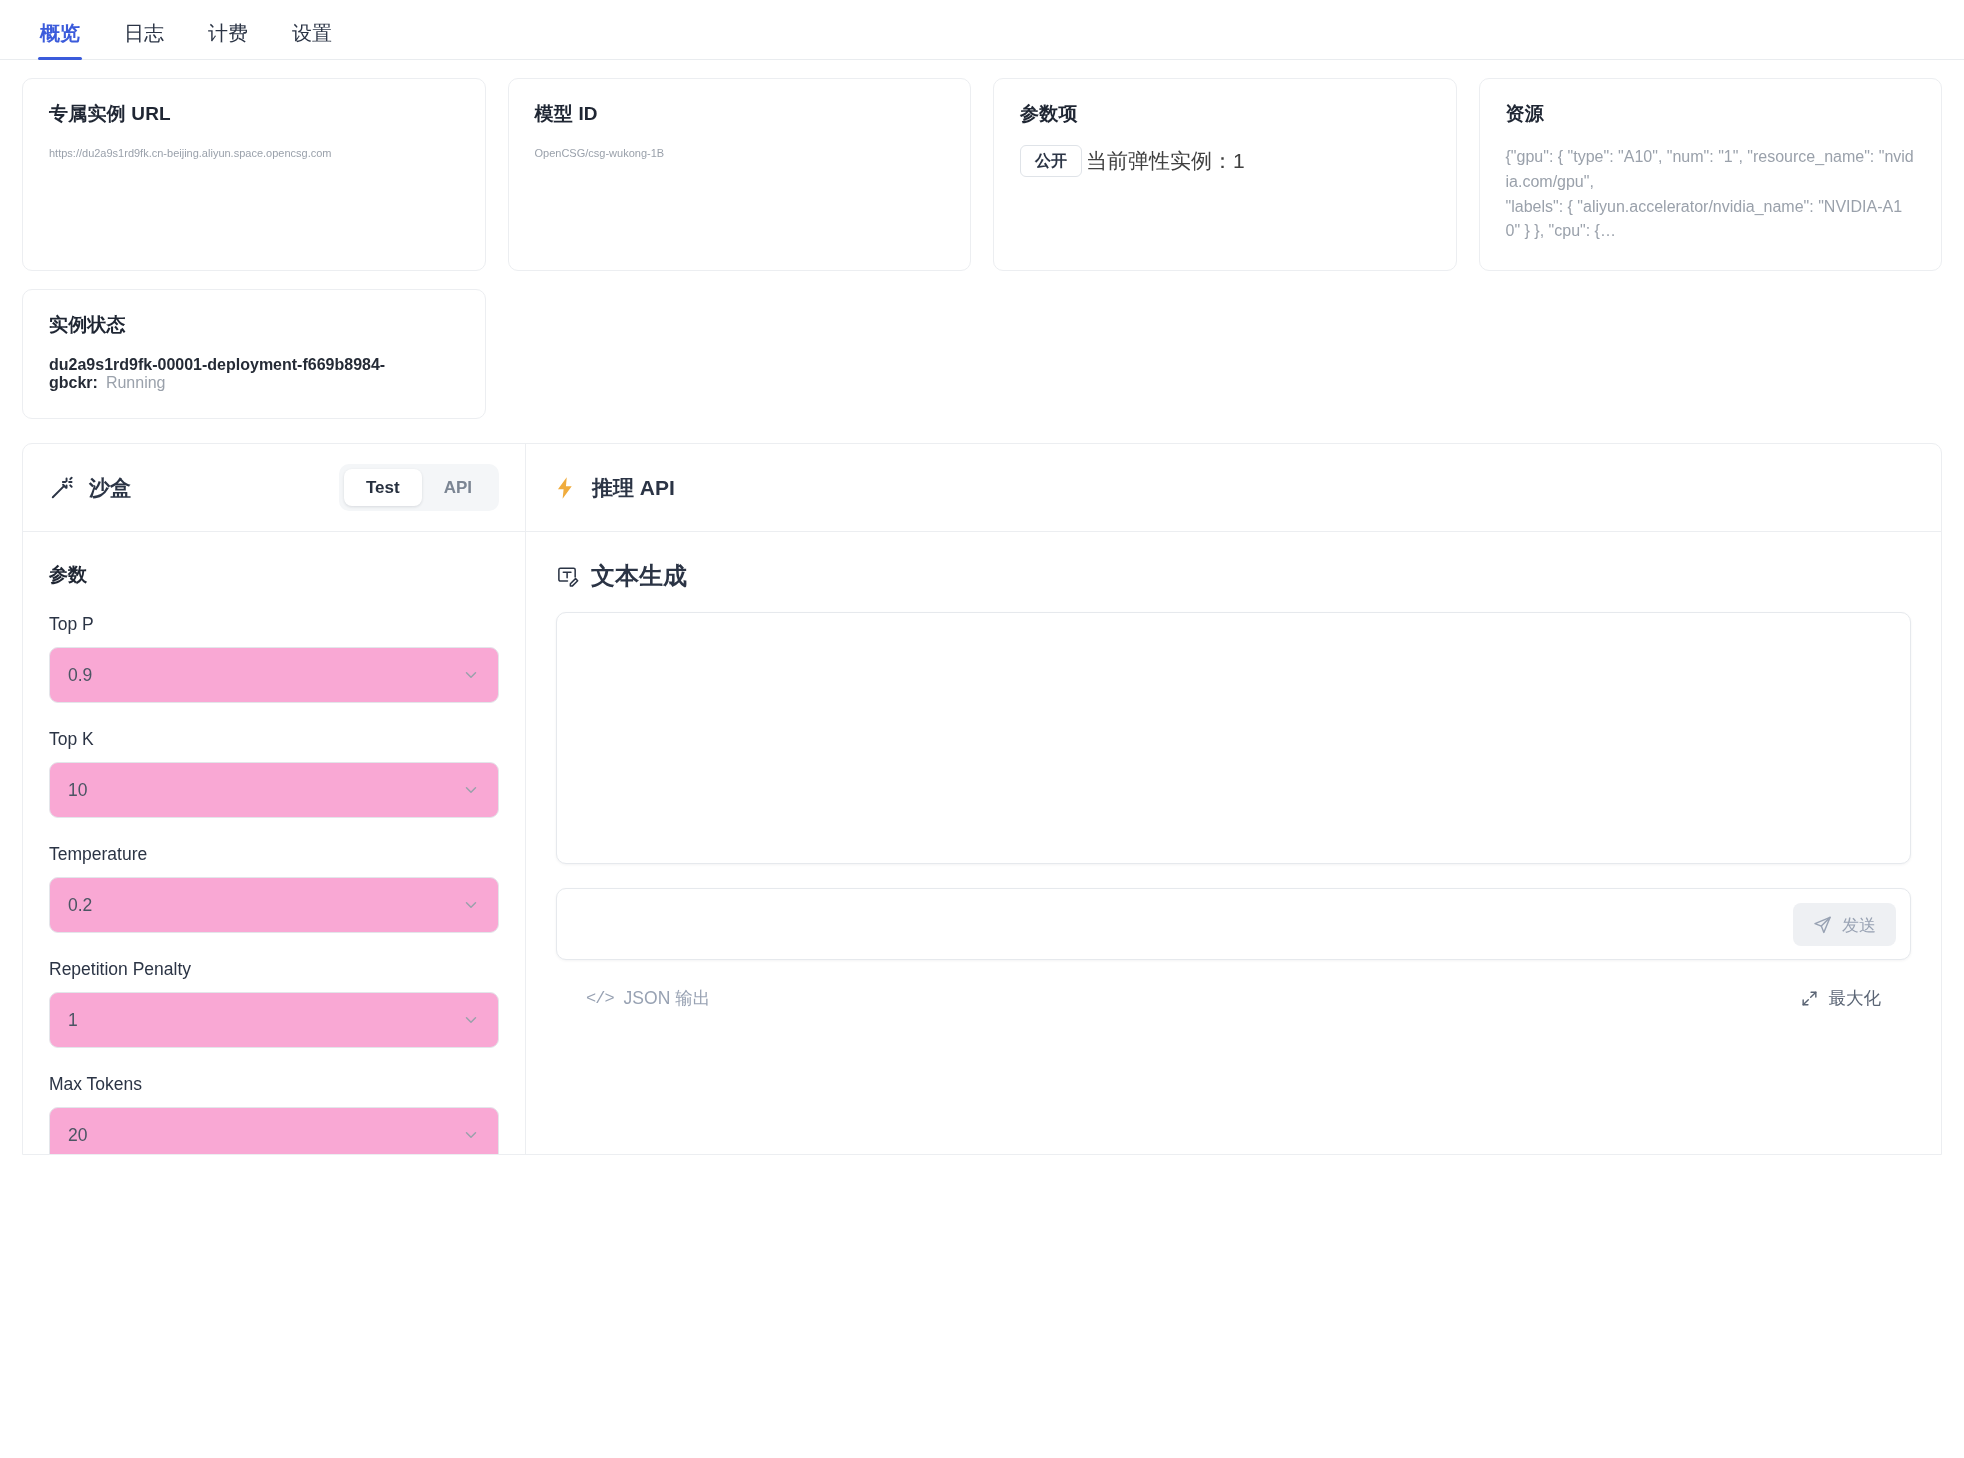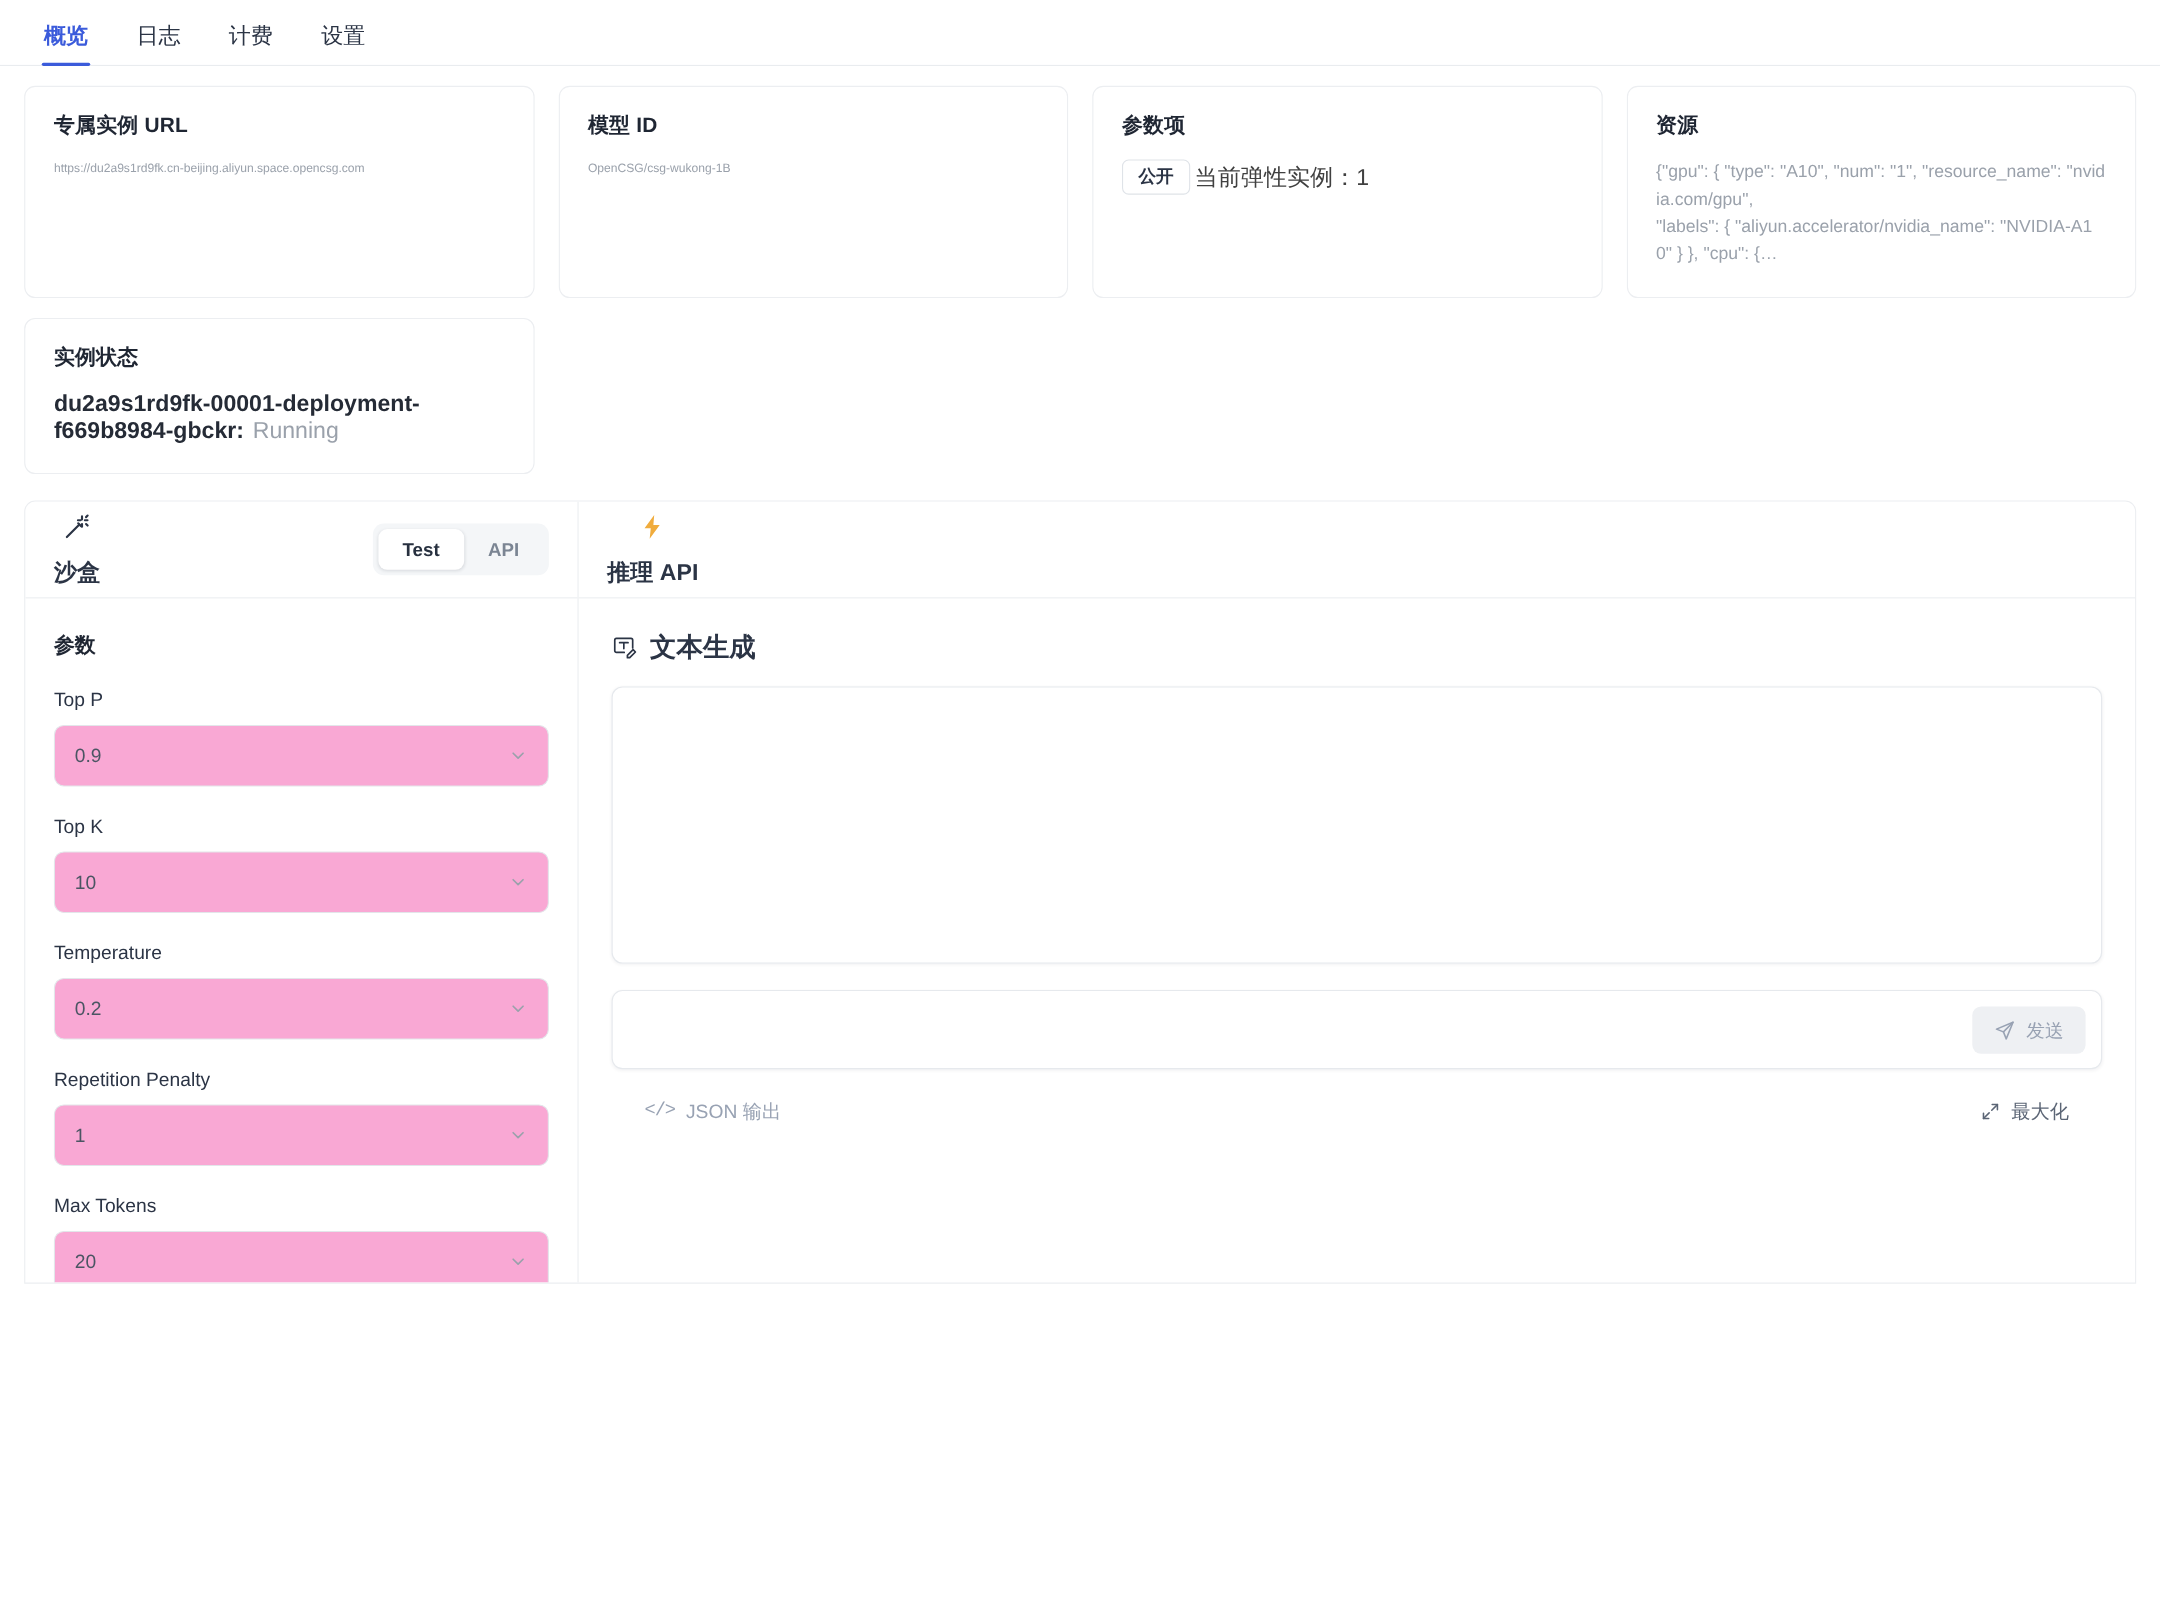--- a/index.html
+++ b/index.html
@@ -59,21 +59,21 @@
   }
   .card-value {
     font-size: 11px;
     color: #9aa1ab;
     line-height: 1.55;
     word-break: break-all;
   }
   .card-value.mono-ish { font-size: 16px; }
   .card.status { grid-column: 1 / 2; }
   .status-line {
-    font-size: 21px;
+    font-size: 16px;
     color: #252b36;
     font-weight: 600;
   }
   .status-line .state {
     color: #9aa1ab;
     font-weight: 400;
     margin-left: 8px;
   }
   .badge-row { display: flex; align-items: center; gap: 4px; }
   .badge {
@@ -108,21 +108,21 @@
   .right-pane { flex: 1; display: flex; flex-direction: column; }
 
   .pane-head {
     height: 88px;
     display: flex; align-items: center;
     padding: 0 26px;
     border-bottom: 1px solid #eceef1;
   }
   .pane-title {
     display: flex; align-items: center; gap: 14px;
-    font-size: 21px; font-weight: 700; color: #2b3445; flex-direction: column;
+    font-size: 21px; font-weight: 700; color: #2b3445;
   }
   .seg {
     margin-left: auto;
     display: flex;
     background: #f4f6f8;
     border-radius: 10px;
     padding: 5px;
   }
   .seg-btn {
     font-size: 17px;

